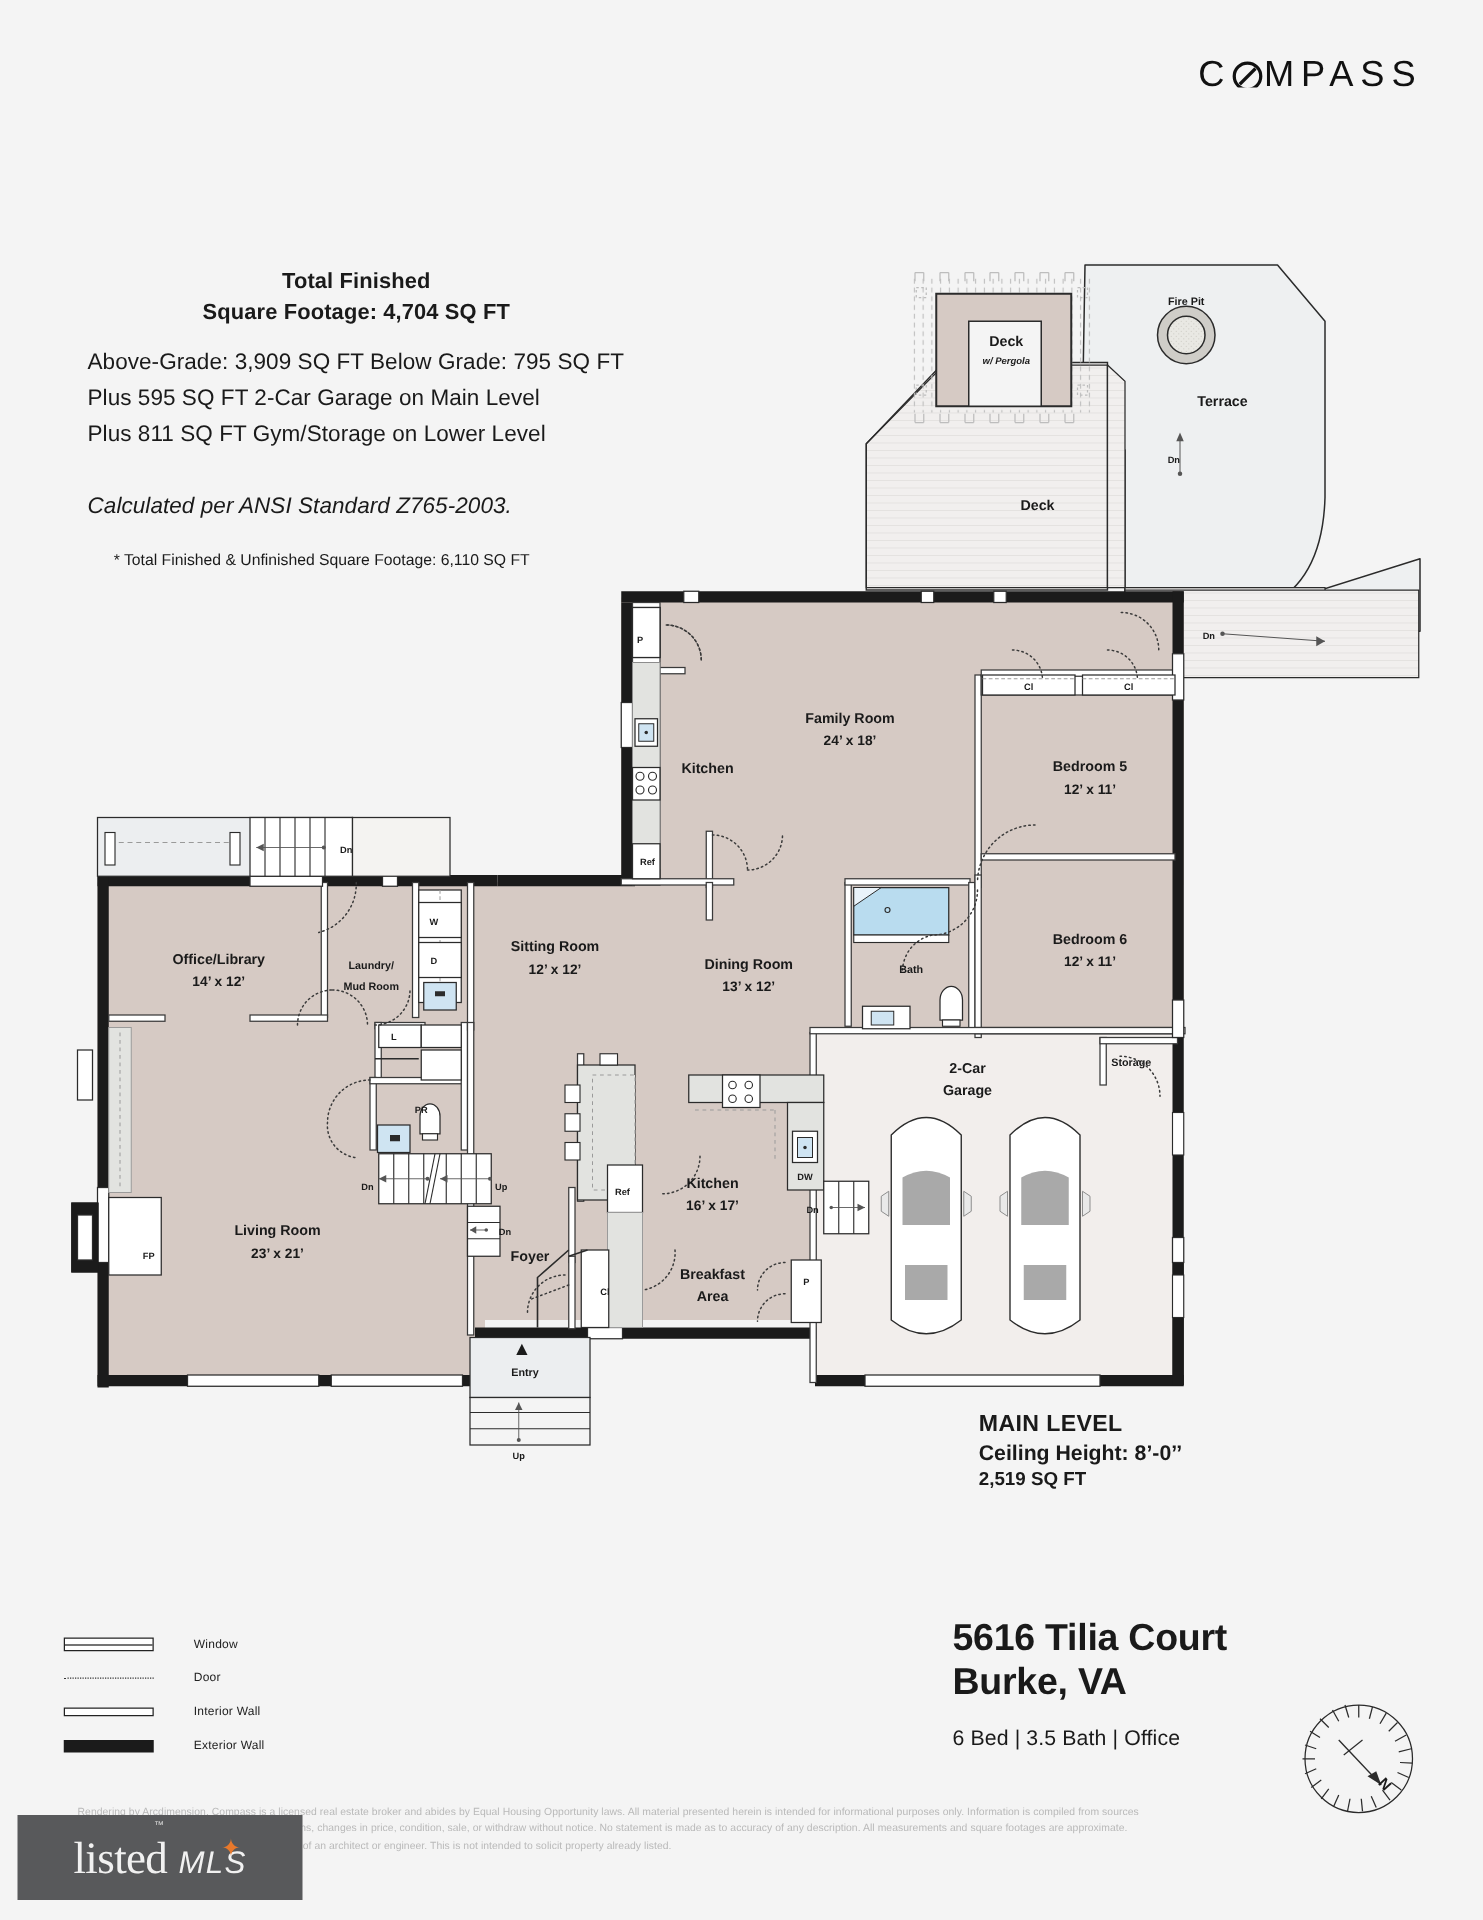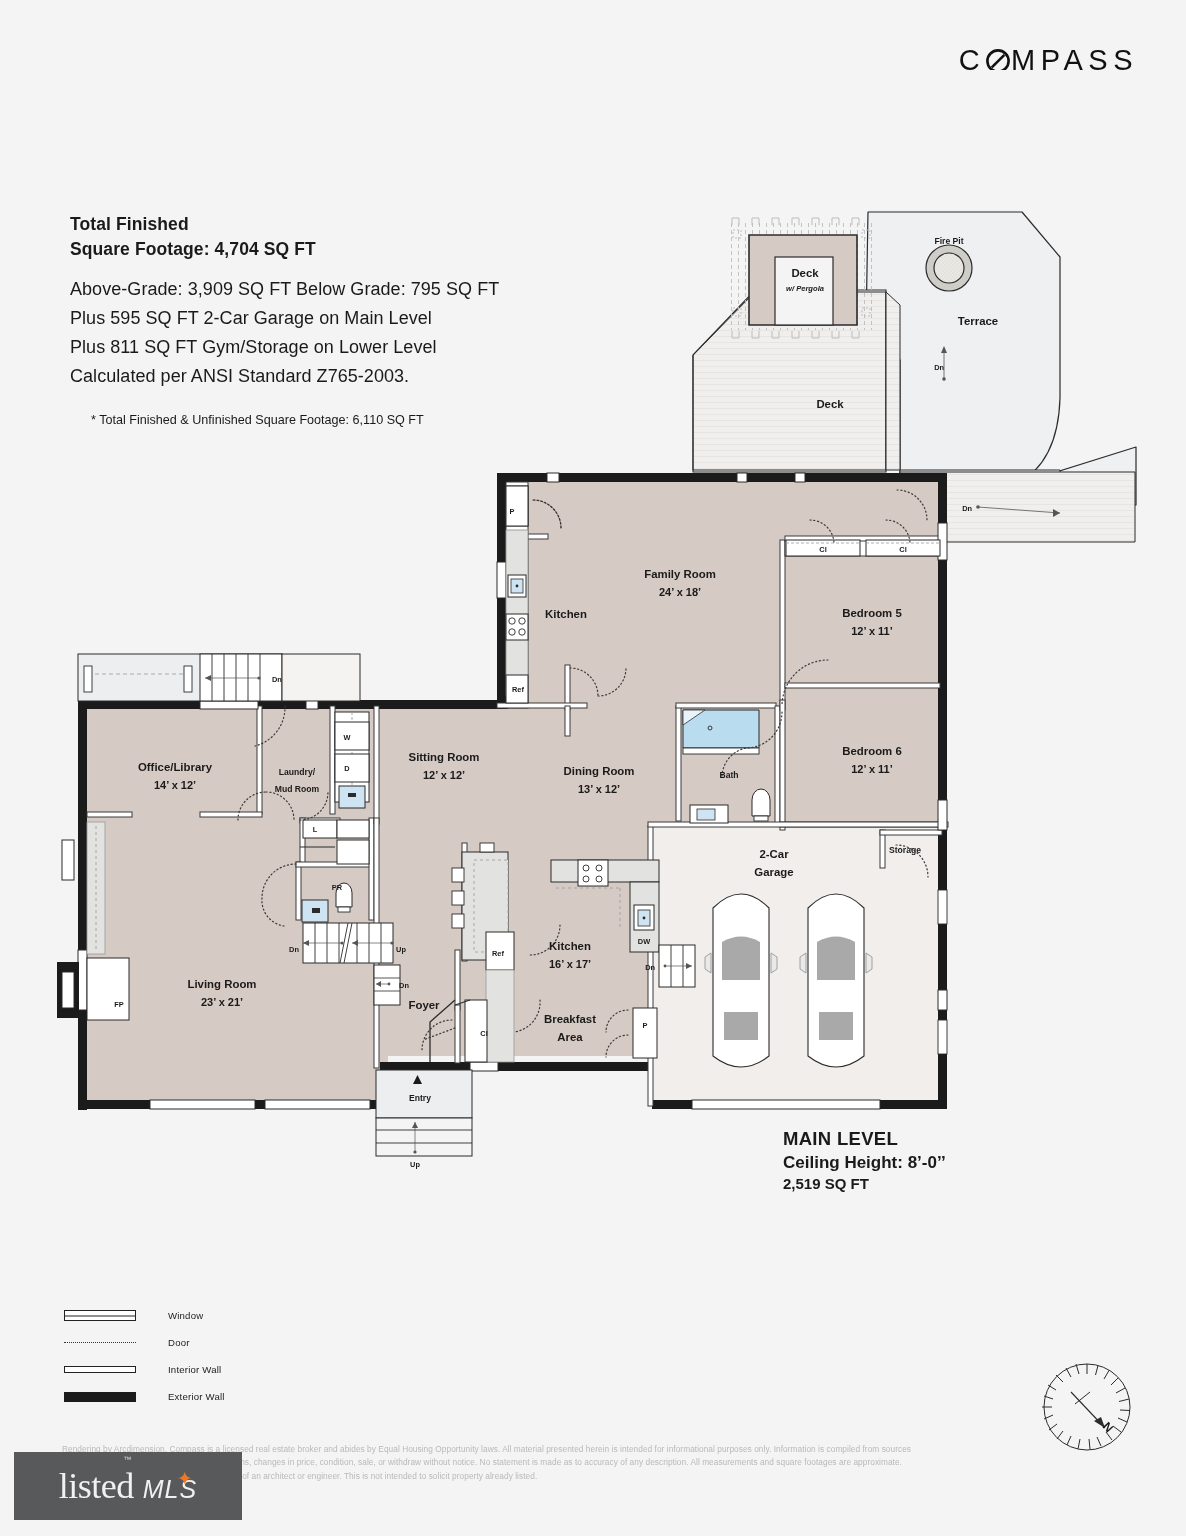--- a/index.html
+++ b/index.html
@@ -17,27 +17,27 @@
   #compass-logo{
     position:absolute;top:44px;right:48px;
     display:flex;align-items:center;
     font-size:29px;letter-spacing:5.5px;font-weight:400;color:#111;
   }
   #compass-logo .slash-o{position:relative;display:inline-block;width:26px;}
   #compass-logo .slash-o svg{position:absolute;left:0;top:-21px;}
 
   
   #summary{position:absolute;left:70px;top:212px;width:430px;}
-  #summary .big{font-size:17.5px;font-weight:700;line-height:1.42;letter-spacing:.1px;}
+  #summary .big{font-size:17.5px;font-weight:700;line-height:1.42;letter-spacing:.1px;text-align:center;}
   #summary .sub{margin-top:13px;font-size:18px;line-height:1.62;letter-spacing:.05px;}
-  #summary .ital{}
+  #summary .ital{font-style:italic;margin-top:28px;}
   #summary .star{margin-top:22px;font-size:12.6px;margin-left:21px;}
 
   
-  #legend{position:absolute;left:64px;top:1302px;font-size:9.6px;color:#222;}
+  #legend{position:absolute;left:51px;top:1302px;font-size:9.6px;color:#222;}
   #legend .row{display:flex;align-items:center;height:27px;}
   #legend .swatch{width:72px;margin-right:32px;display:flex;align-items:center;justify-content:center;}
   #legend .lbl{letter-spacing:.2px;}
   .sw-window{height:9px;width:72px;border:1px solid #222;background:#fff;position:relative;}
   .sw-window:after{content:"";position:absolute;left:0;right:0;top:50%;height:1px;background:#222;transform:translateY(-50%);}
   .sw-door{height:1px;width:72px;border-top:1.6px dotted #333;}
   .sw-intwall{height:5px;width:72px;border:1px solid #222;background:#fff;}
   .sw-extwall{height:10px;width:72px;background:#1b1b1b;}
 
   
@@ -605,20 +605,25 @@
       <span class="lbl">Exterior Wall</span>
     </div>
   </div>
 
   <div id="level-block">
     <div class="lvl">MAIN LEVEL</div>
     <div class="lvl2">Ceiling Height: 8’-0’’</div>
     <div class="lvl3">2,519 SQ FT</div>
   </div>
 
+  <div id="address-block">
+    <div class="addr">5616 Tilia Court</div>
+    <div class="addr">Burke, VA</div>
+    <div class="meta">6 Bed | 3.5 Bath | Office</div>
+  </div>
 
   <div id="compass-rose">
     <svg width="108" height="110" viewBox="0 0 108 110">
       <circle cx="54" cy="55" r="43" fill="none" stroke="#2b2b2b" stroke-width="1"></circle>
       <g stroke="#2b2b2b" stroke-width="1">
         <line x1="54" y1="12" x2="54" y2="22"></line>
           <line x1="65" y1="13.5" x2="62.5" y2="23"></line>
         <line x1="76" y1="18.5" x2="71" y2="27"></line>
           <line x1="85" y1="26" x2="78" y2="33"></line>
         <line x1="92" y1="36" x2="83" y2="41"></line>

